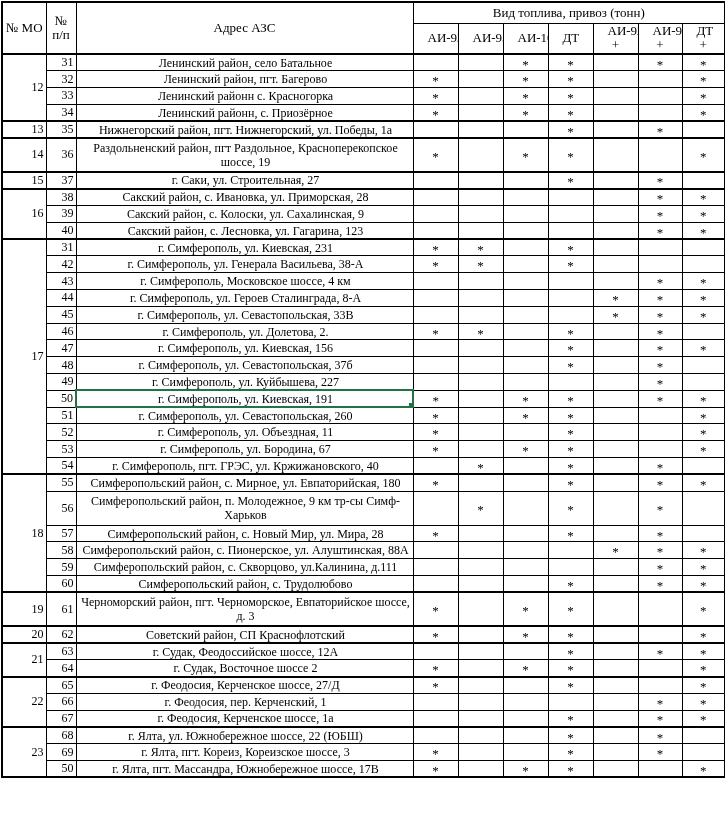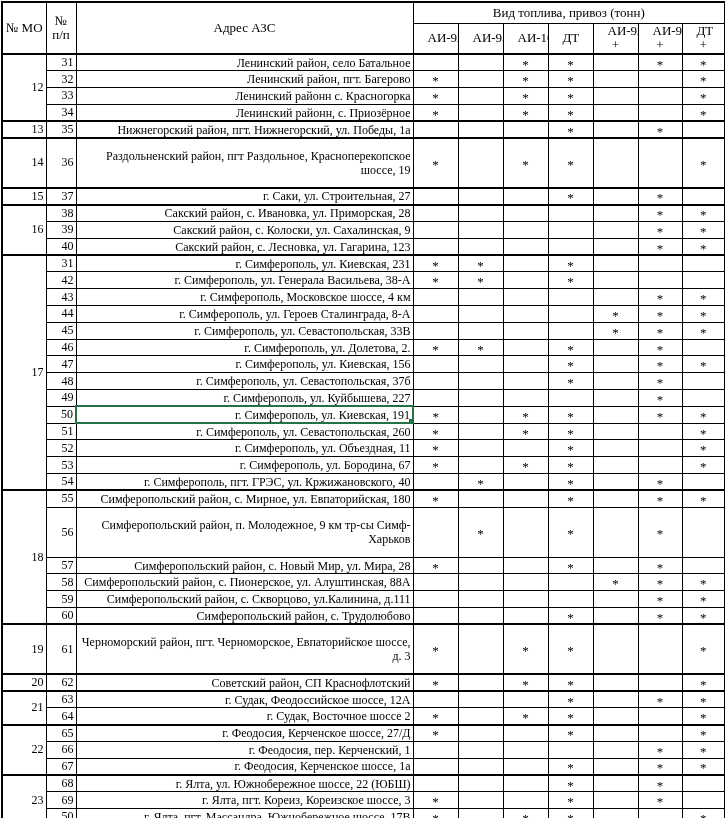--- a/index.html
+++ b/index.html
@@ -11,24 +11,24 @@
     border-collapse:collapse;table-layout:fixed;width:723px;
     border:2px solid #000;
     font-family:"Liberation Serif","DejaVu Serif",serif;color:#000;
   }
   th,td{border:1px solid #000;padding:0 2px;overflow:hidden;vertical-align:middle;box-sizing:border-box;}
   thead th{font-weight:normal;font-size:13px;text-align:center;line-height:1.1;}
   .fuel-group-cell{height:21px;}
   .fuel-col{height:31px;padding:0 14px;}
   thead tr:last-child th{border-bottom:2px solid #000;}
   tbody td{height:16.8px;font-size:12px;line-height:13px;}
-  tr.tall td{height:50px;}
+  tr.tall td{height:34px;}
   tr.group-start td{border-top:2px solid #000;}
   .mo-cell,.num-cell{text-align:right;}
-  .addr-cell{text-align:right;padding-left:4px;white-space:pre-line;line-height:14px;}
+  .addr-cell{text-align:center;padding-left:4px;white-space:pre-line;line-height:14px;}
   .mark-cell{text-align:center;}
   .mark-cell span{display:inline-block;font-size:13px;transform:translateY(2px);}
   td.selected{border:2px solid #217346;position:relative;}
   .sel-handle{
     position:absolute;right:-4px;bottom:-4px;width:7px;height:7px;
     background:#217346;z-index:2;
   }
 </style>
 </head>
 <body>

